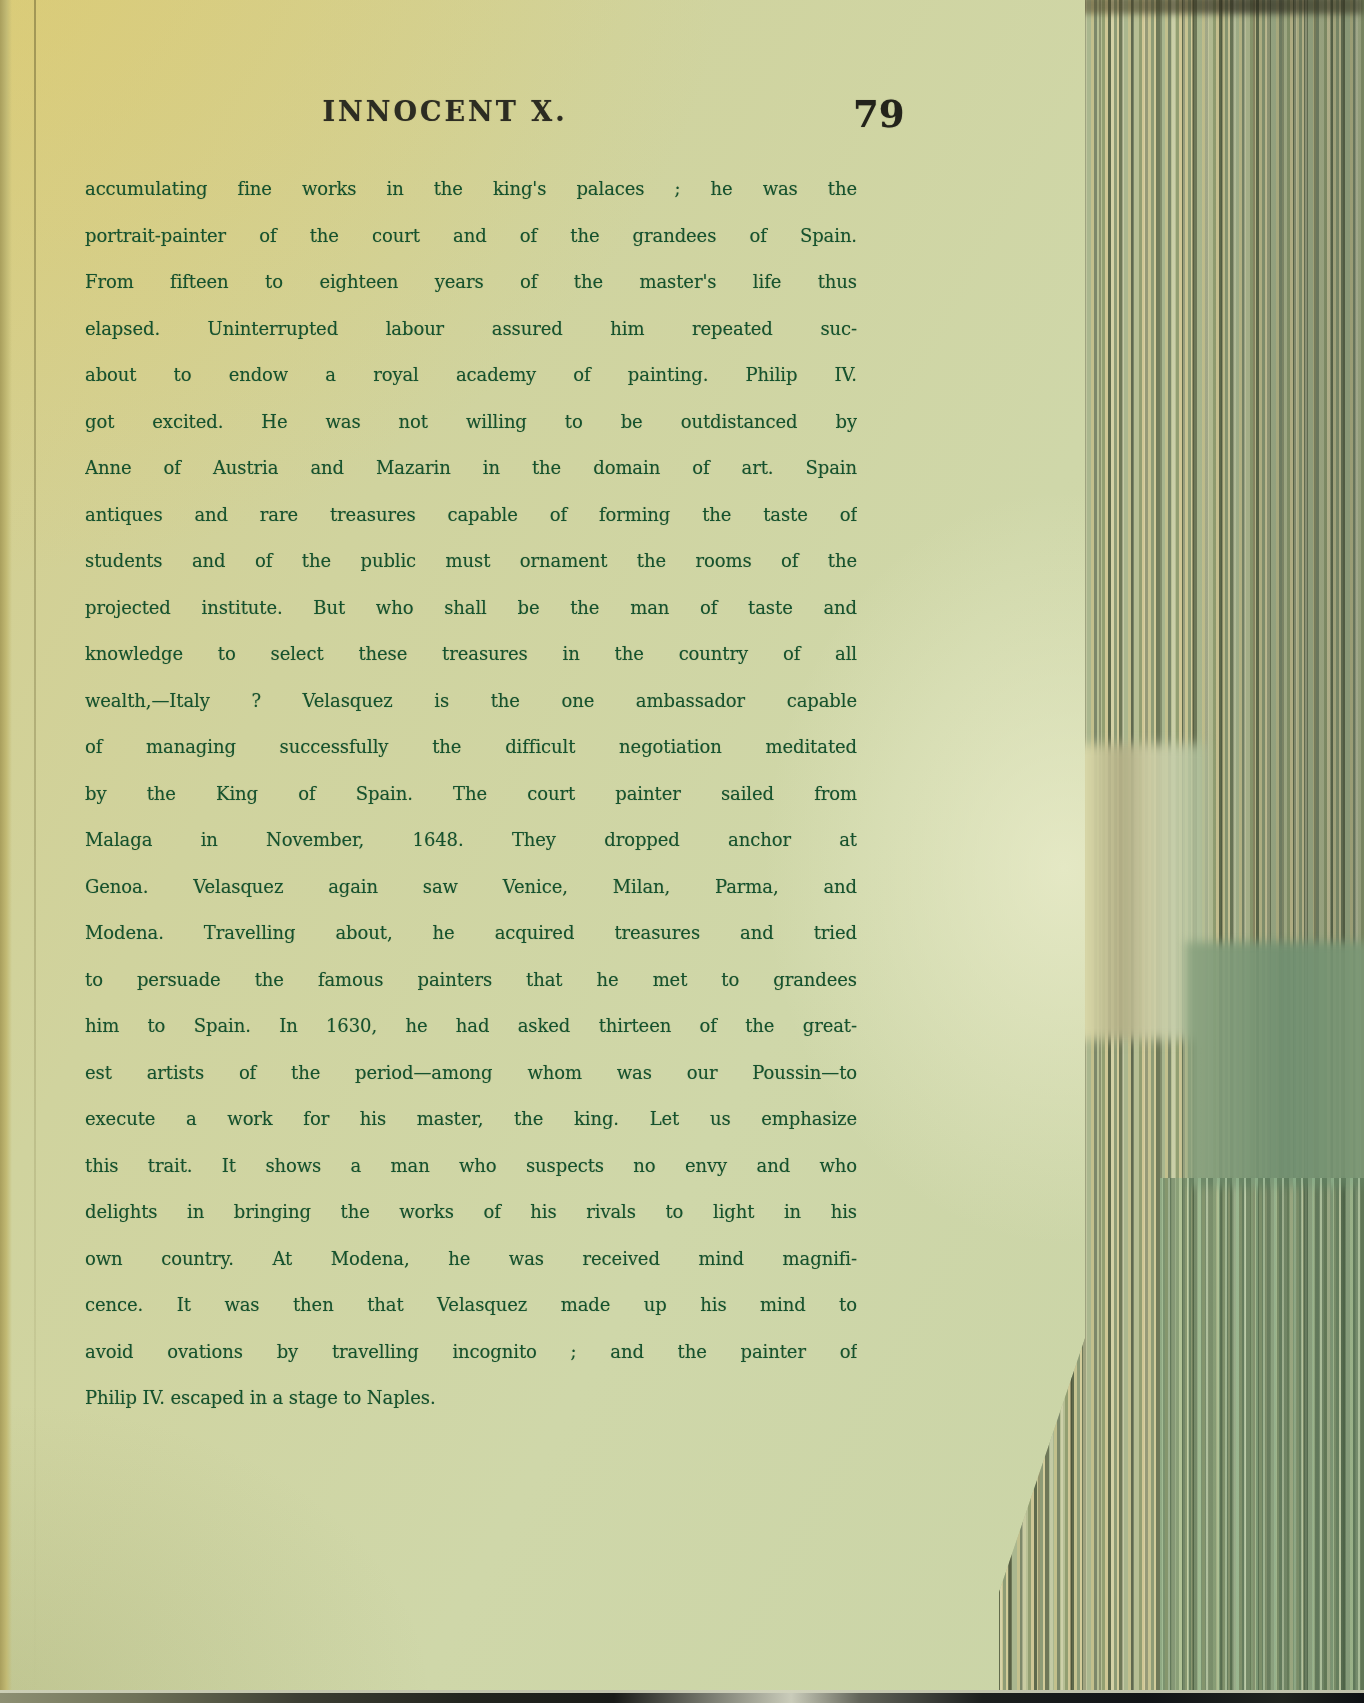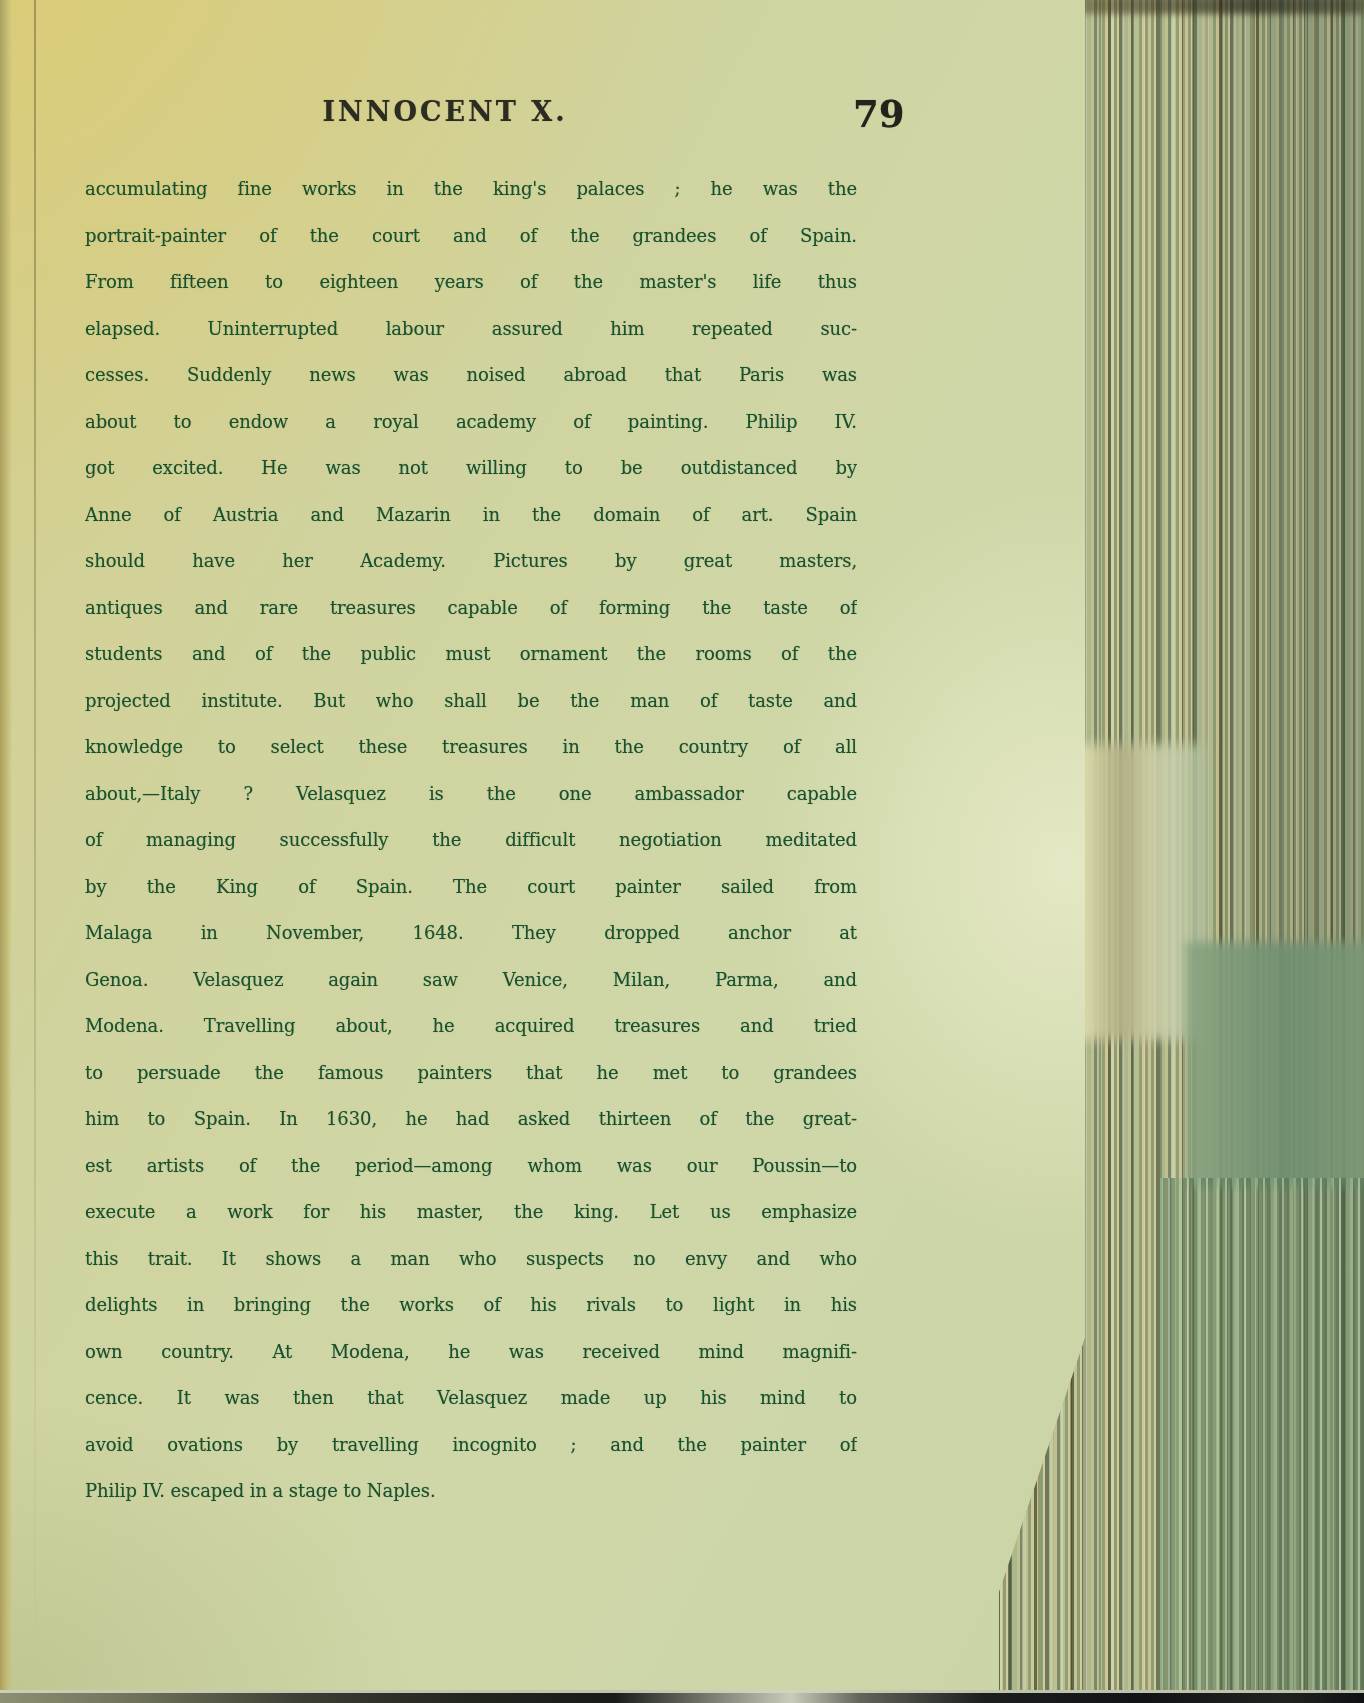--- a/index.html
+++ b/index.html
@@ -103,30 +103,28 @@
   <div class="gutter-line"></div>
 
   <div class="running-title">INNOCENT X.</div>
   <div class="page-number">79</div>
 
   <div class="textblock">
     <div class="line">accumulating fine works in the king's palaces ; he was the</div>
     <div class="line">portrait-painter of the court and of the grandees of Spain.</div>
     <div class="line">From fifteen to eighteen years of the master's life thus</div>
     <div class="line">elapsed.  Uninterrupted labour assured him repeated suc-</div>
-    <div class="line">cesses.  Suddenly news was noised abroad that Paris was</div>
     <div class="line">about to endow a royal academy of painting.  Philip IV.</div>
     <div class="line">got excited.  He was not willing to be outdistanced by</div>
     <div class="line">Anne of Austria and Mazarin in the domain of art.  Spain</div>
-    <div class="line">should have her Academy.  Pictures by great masters,</div>
     <div class="line">antiques and rare treasures capable of forming the taste of</div>
     <div class="line">students and of the public must ornament the rooms of the</div>
     <div class="line">projected institute.  But who shall be the man of taste and</div>
     <div class="line">knowledge to select these treasures in the country of all</div>
-    <div class="line">about,—Italy ?  Velasquez is the one ambassador capable</div>
+    <div class="line">wealth,—Italy ?  Velasquez is the one ambassador capable</div>
     <div class="line">of managing successfully the difficult negotiation meditated</div>
     <div class="line">by the King of Spain.  The court painter sailed from</div>
     <div class="line">Malaga in November, 1648.  They dropped anchor at</div>
     <div class="line">Genoa.  Velasquez again saw Venice, Milan, Parma, and</div>
     <div class="line">Modena.  Travelling about, he acquired treasures and tried</div>
     <div class="line">to persuade the famous painters that he met to grandees</div>
     <div class="line">him to Spain.  In 1630, he had asked thirteen of the great-</div>
     <div class="line">est artists of the period—among whom was our Poussin—to</div>
     <div class="line">execute a work for his master, the king.  Let us emphasize</div>
     <div class="line">this trait.  It shows a man who suspects no envy and who</div>

